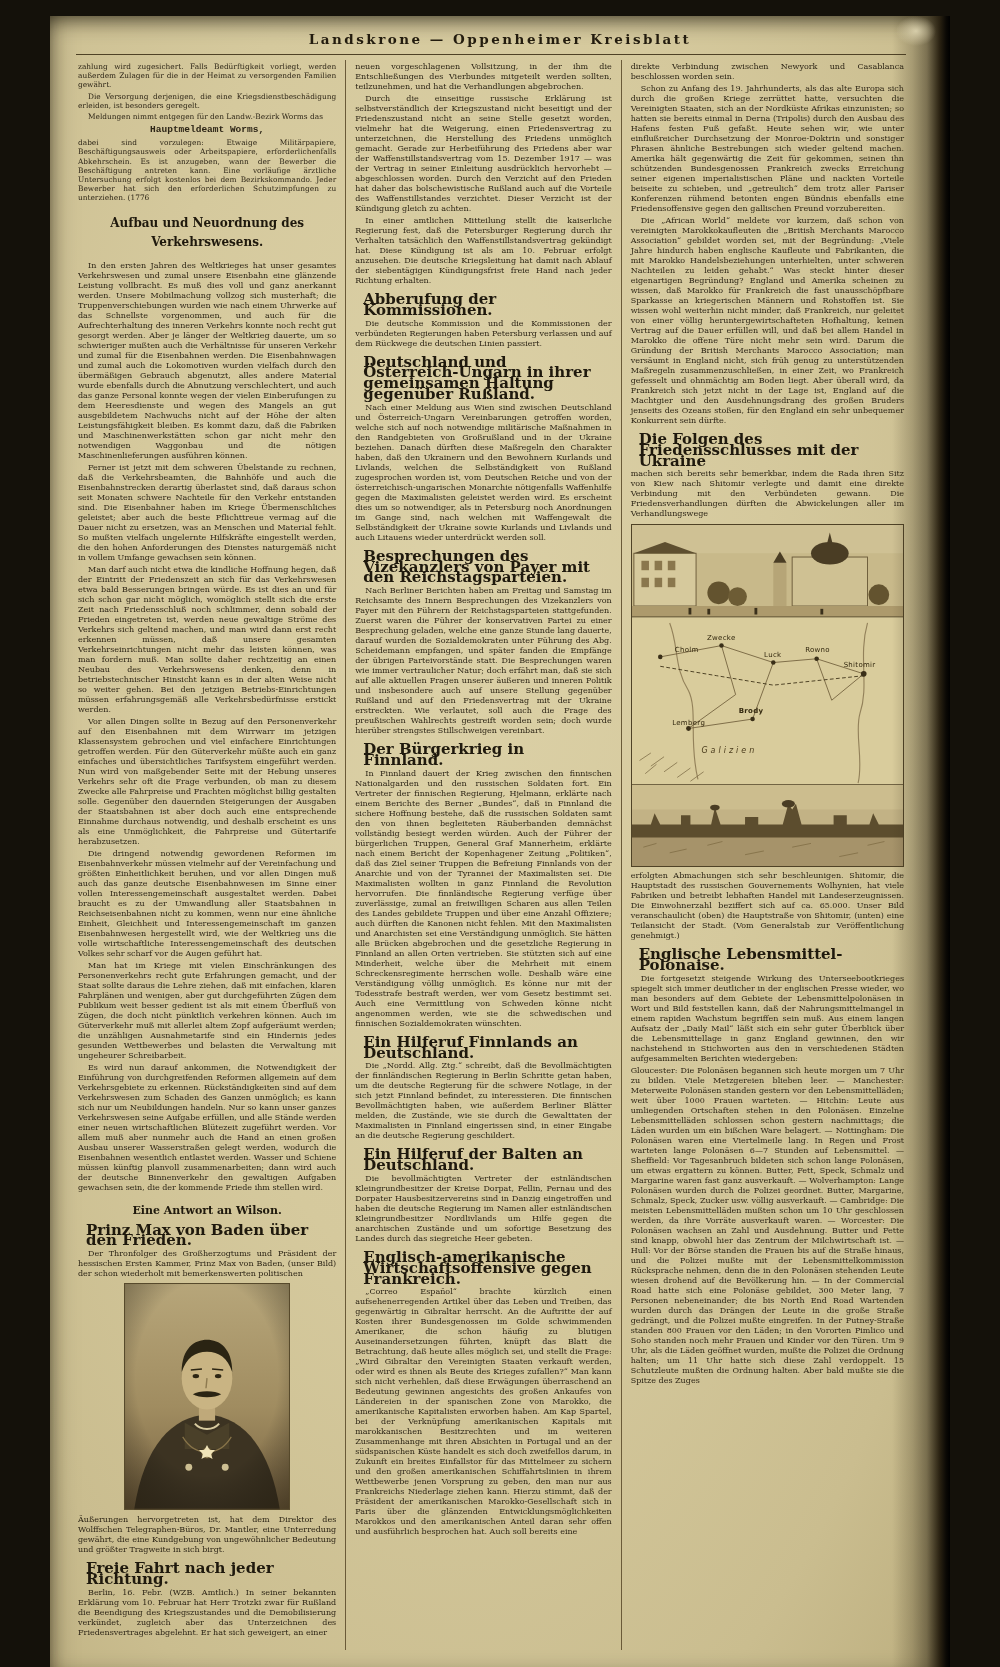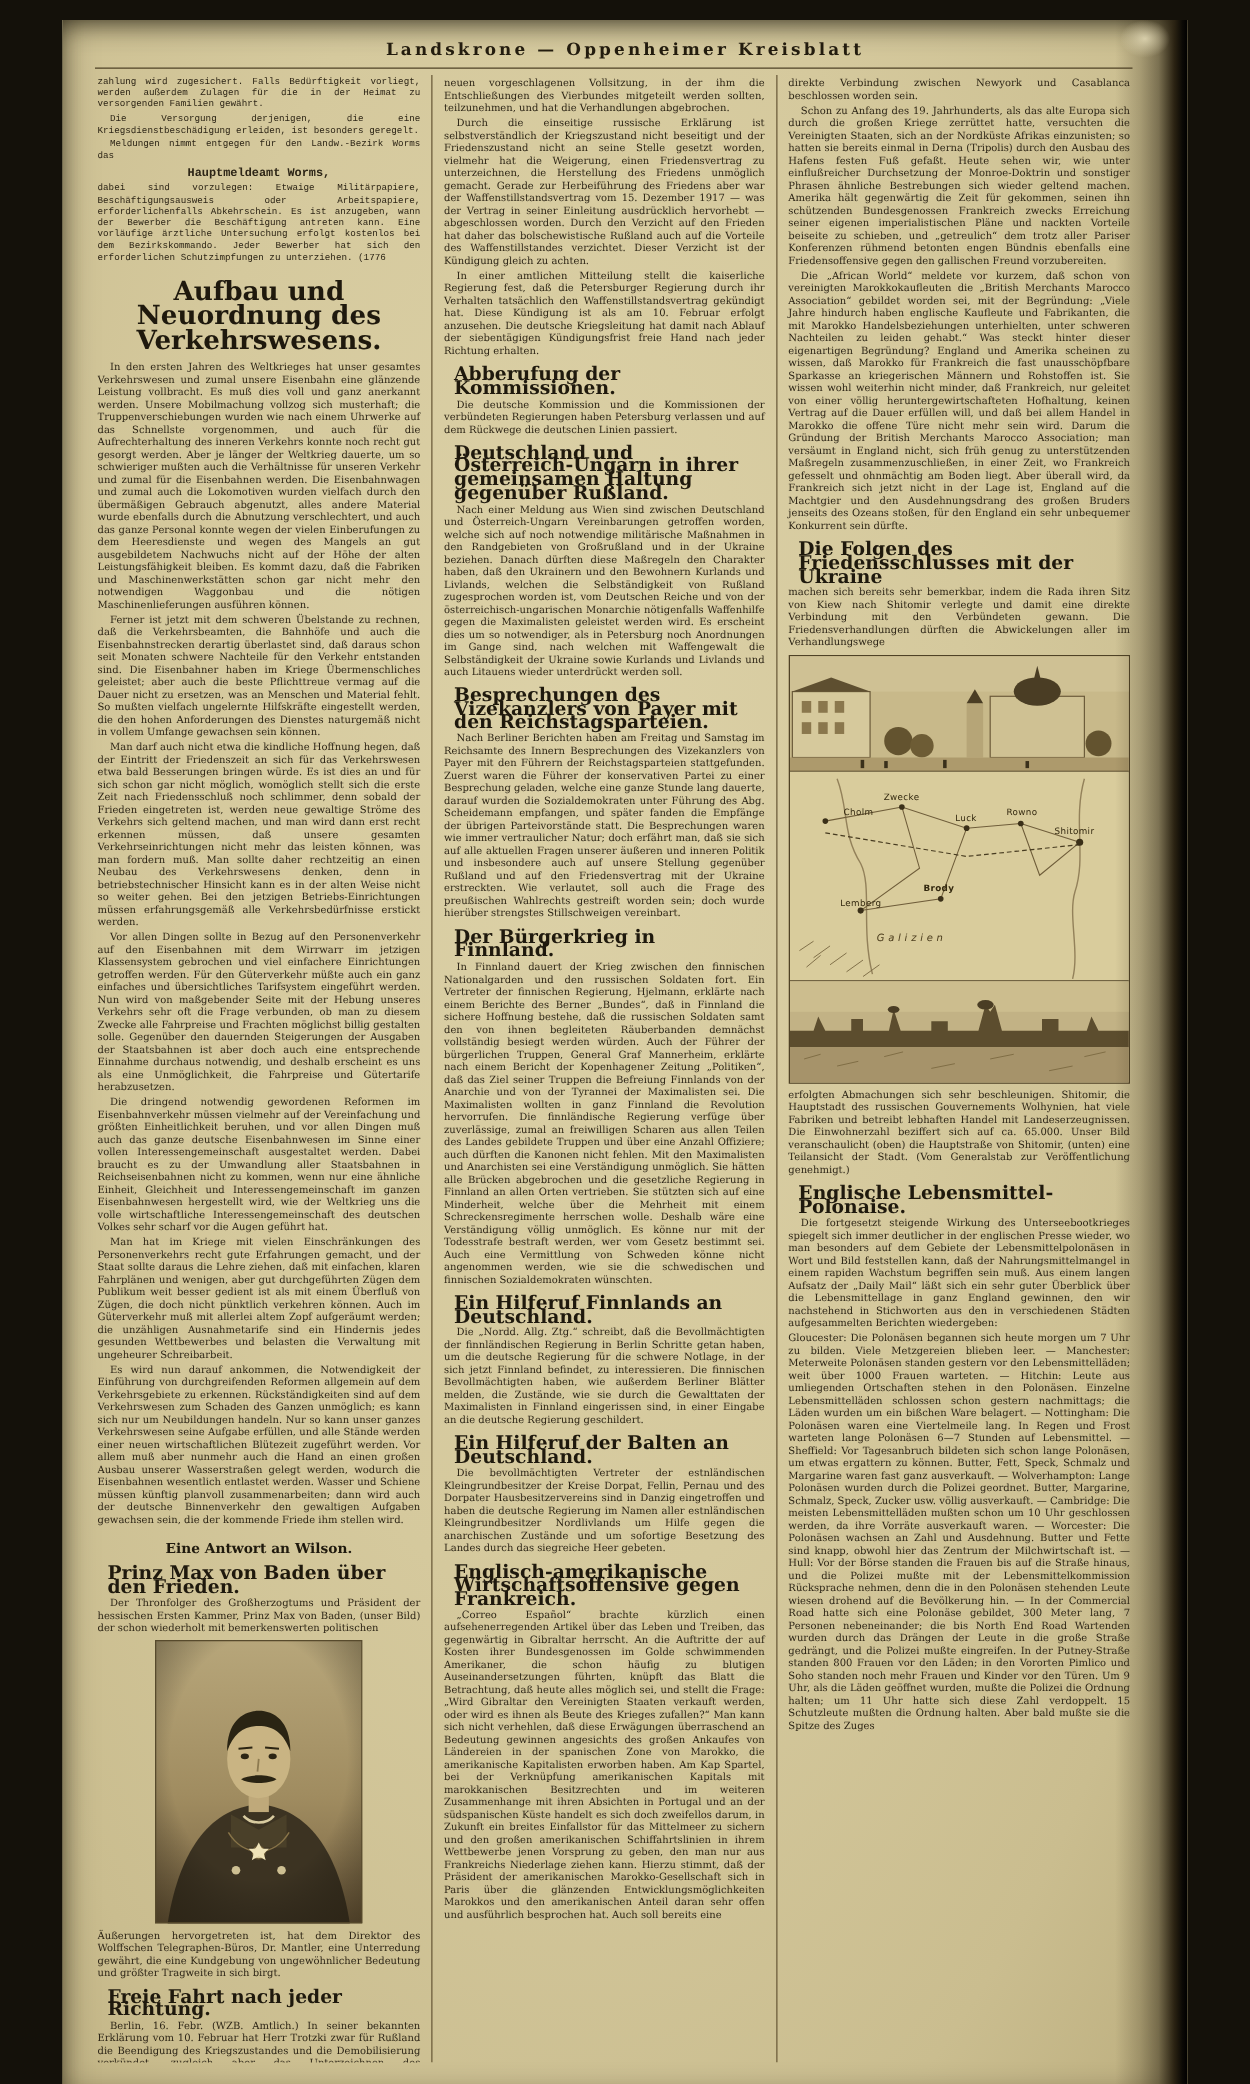--- a/index.html
+++ b/index.html
@@ -16,22 +16,22 @@
   .masthead-title{display:inline-block;font-size:13.5px;font-weight:bold;letter-spacing:2.5px;color:#241d0f;}
   .masthead-rule{margin:6px 44px 0 26px;border-bottom:1.6px solid #4f4226;}
   .content{display:flex;margin:5px 42px 0 28px;height:1590px;overflow:hidden;}
   .col{overflow:hidden;}
   .col-0{width:300px;padding:2px 9px 0 0;}
   .col-1{width:308px;border-left:1px solid #6a5a38;padding:2px 9px 0 9px;}
   .col-2{width:322px;border-left:1px solid #6a5a38;padding:2px 4px 0 9px;}
   p.para{font-size:8px;line-height:10px;text-align:justify;text-indent:10px;margin:0 0 2px;
     overflow-wrap:break-word;hyphens:auto;-webkit-hyphens:auto;}
   p.noind{text-indent:0;}
-  p.small{font-size:7.4px;line-height:9.2px;font-family:Liberation Mono, monospace;}
-  .h1{font-size:21px;line-height:19.5px;font-weight:bold;text-align:center;margin:11px 6px 8px;color:#1f190d;}
+  p.small{font-size:7.4px;line-height:9.2px;}
+  .h1{font-size:12px;line-height:19.5px;font-weight:bold;text-align:center;margin:11px 6px 8px;color:#1f190d;}
   .h2{font-size:11px;font-weight:bold;text-align:center;margin:11px 0 3px;color:#1f190d;}
   .h3{font-size:15px;line-height:10.8px;font-weight:bold;text-align:left;margin:8px 8px 3px;color:#1f190d;}
   .centerline{font-size:9.5px;font-weight:bold;text-align:center;margin:3px 0;font-family:Liberation Mono, monospace;}
   .bannerwrap{margin:7px 0 7px;}
   .banner-title{font-size:11.5px;font-weight:bold;text-align:center;margin-bottom:3px;color:#1f190d;}
   .banner-bar{height:13px;background:#17130a;position:relative;}
   .banner-bar::after{content:"";position:absolute;inset:0;
     background:repeating-linear-gradient(90deg, rgba(214,202,160,.22) 0 2px, rgba(214,202,160,0) 2px 7px);}
   figure.portrait{display:block;width:166px;margin:4px auto 5px;}
   figure.portrait svg{display:block;width:100%;height:auto;}

